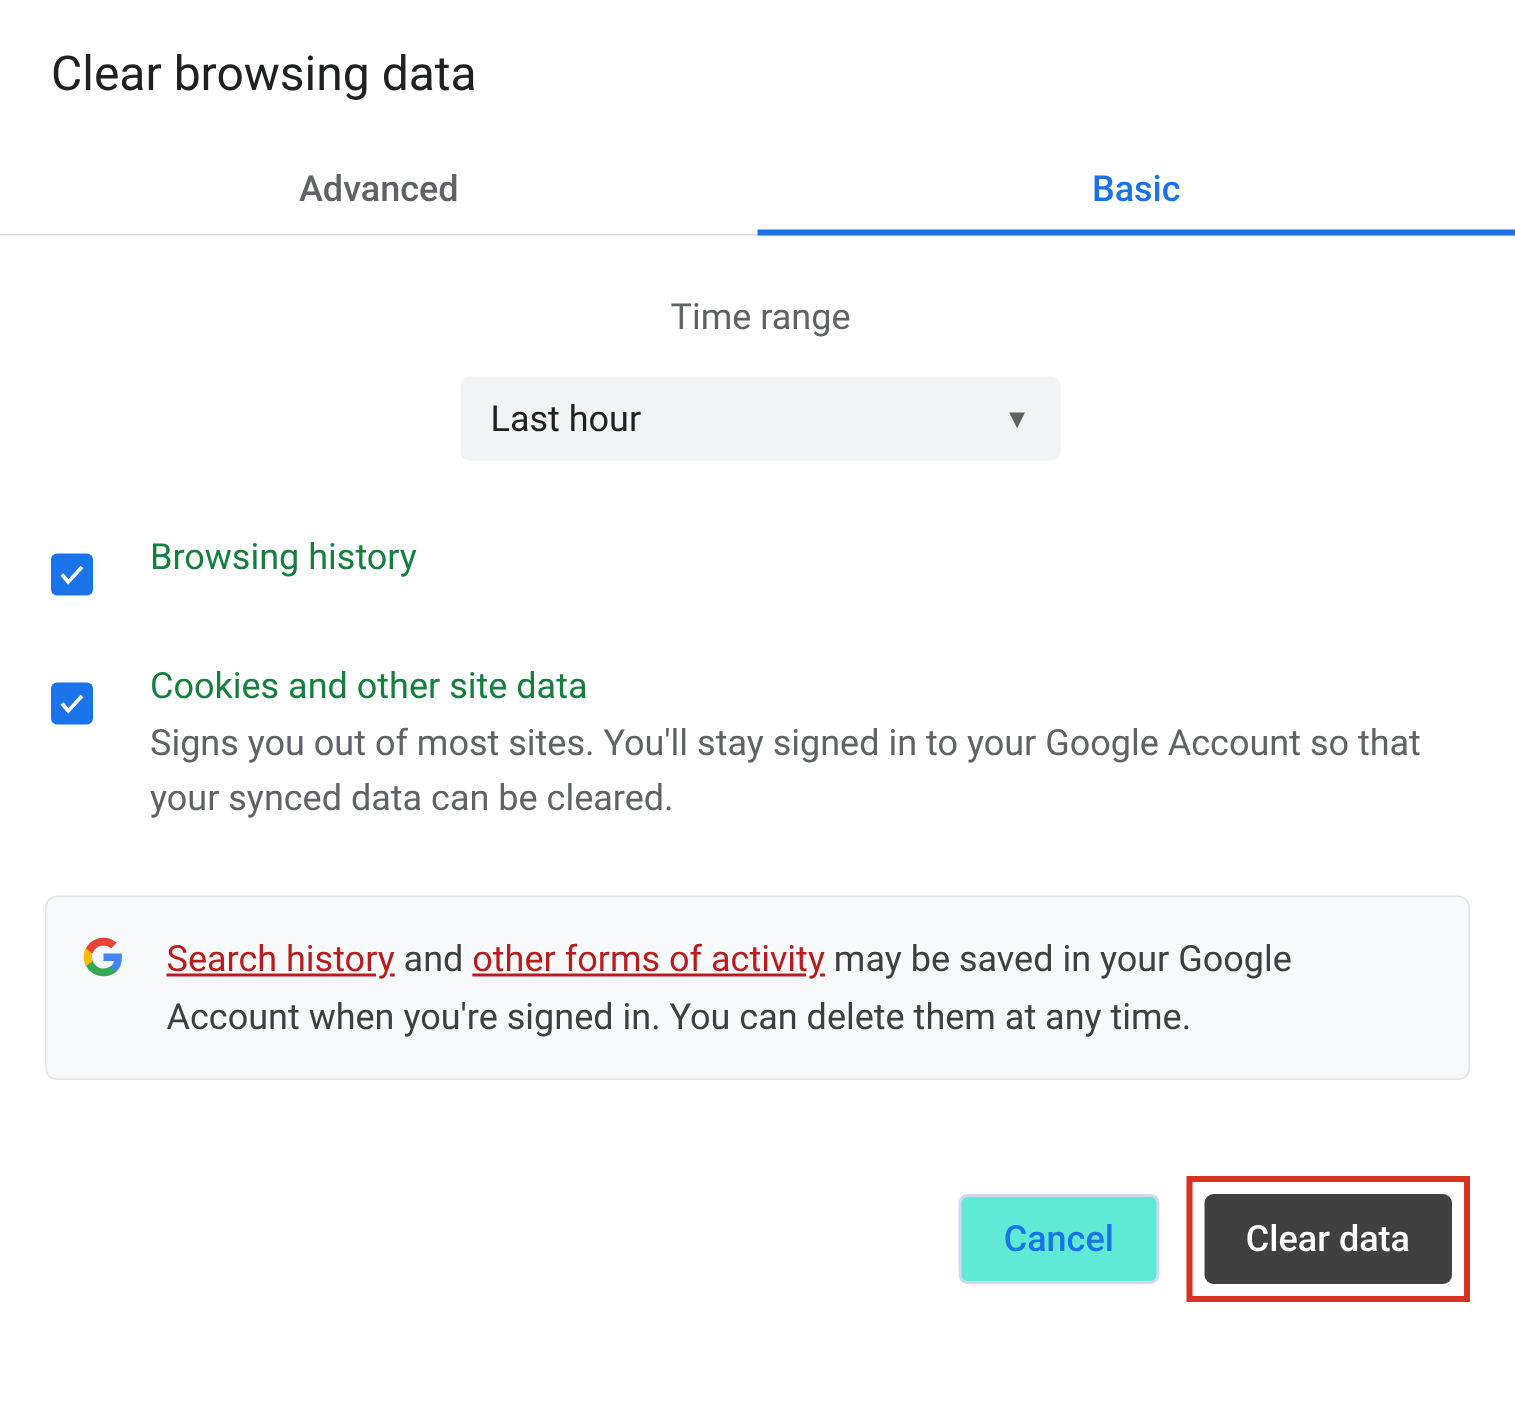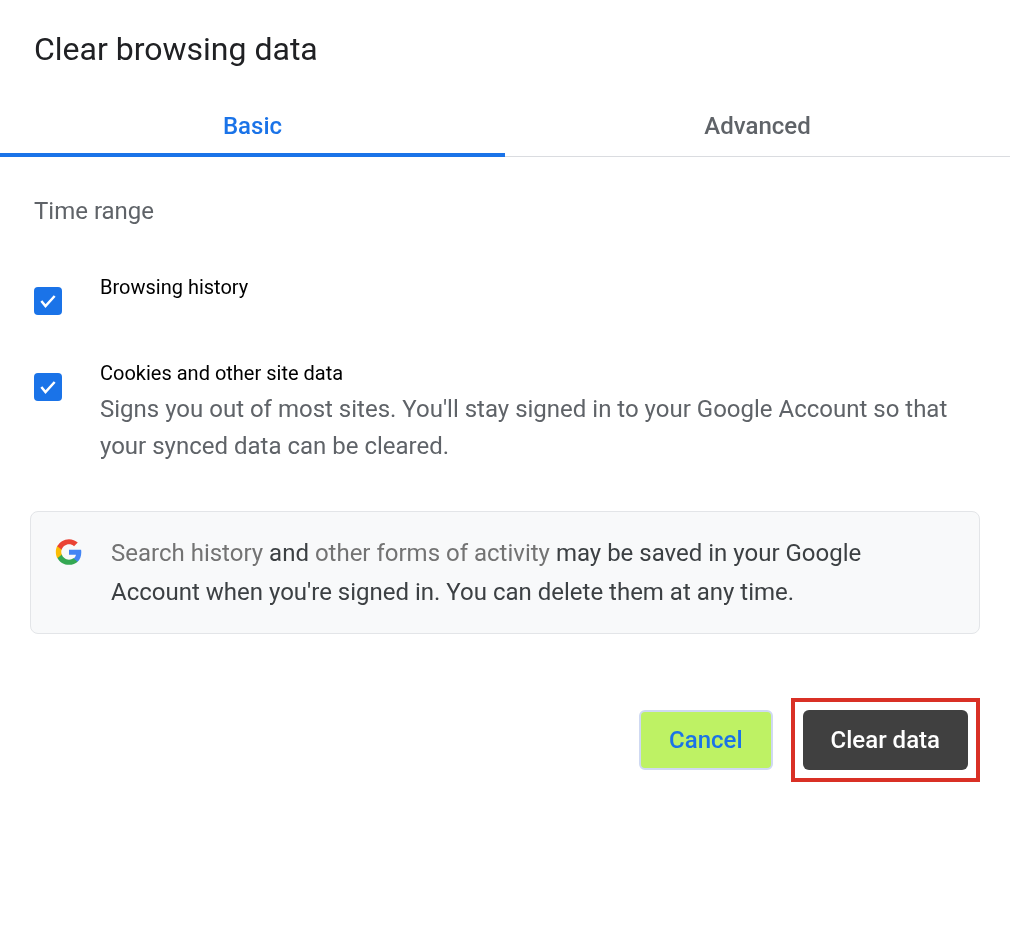--- a/index.html
+++ b/index.html
@@ -46,20 +46,21 @@
       height: 4px;
       background: #1a73e8;
     }
     .time-range-row {
       display: flex;
       align-items: center;
       margin-top: 40px;
       margin-bottom: 50px;
       padding-left: 4px;
       gap: 26px;
+      flex-direction: column;
     }
     .time-range-label {
       font-size: 24px;
       color: #5f6368;
     }
     .select {
       background: #f1f3f4;
       border-radius: 6px;
       padding: 14px 20px;
       width: 400px;
@@ -95,22 +96,22 @@
     }
     .checkbox svg {
       width: 20px;
       height: 20px;
       stroke: #fff;
       stroke-width: 3;
       fill: none;
     }
     .option-texts { flex: 1; }
     .option-title {
-      font-size: 20px;
-      color: #000000;
+      font-size: 24px;
+      color: #15803d;
       margin-bottom: 6px;
     }
     .option-desc {
       font-size: 24px;
       color: #5f6368;
       line-height: 1.55;
     }
     .info-box {
       background: #f8f9fa;
       border: 1px solid #e3e5e8;
@@ -126,41 +127,42 @@
       height: 28px;
       flex-shrink: 0;
       margin-top: 4px;
     }
     .info-text {
       font-size: 24px;
       color: #3c4043;
       line-height: 1.6;
     }
     .info-text a {
-      color: #737373;
+      color: #b91c1c;
+      text-decoration: underline;
       cursor: pointer;
     }
     .footer {
       display: flex;
       justify-content: flex-end;
       gap: 0;
       margin-top: 64px;
       align-items: center;
     }
     .btn {
       font-size: 24px;
       font-weight: 500;
       padding: 14px 28px;
       border-radius: 6px;
       cursor: pointer;
       text-align: center;
     }
     .btn-cancel {
       color: #1a73e8;
-      background: #bef264;
+      background: #5eead4;
       border: 2px solid #cfd9f2;
       margin-right: 18px;
     }
     .clear-wrap {
       border: 4px solid #d93025;
       padding: 8px;
       display: inline-block;
     }
     .btn-clear {
       color: #fff;
@@ -168,26 +170,30 @@
       border: none;
       padding: 16px 28px;
     }
   </style>
 </head>
 <body>
 
 <h1 class="dialog-title">Clear browsing data</h1>
 
 <div class="tabs">
+  <div class="tab">Advanced</div>
   <div class="tab active">Basic</div>
-  <div class="tab">Advanced</div>
 </div>
 
 <div class="time-range-row">
   <span class="time-range-label">Time range</span>
+  <div class="select">
+    <span>Last hour</span>
+    <span class="caret">▼</span>
+  </div>
 </div>
 
 <div class="options">
 
   <div class="option-row">
     <div class="checkbox">
       <svg viewBox="0 0 24 24">
           <polyline points="4 12 9 18 20 6"></polyline>
         </svg>
     </div>

